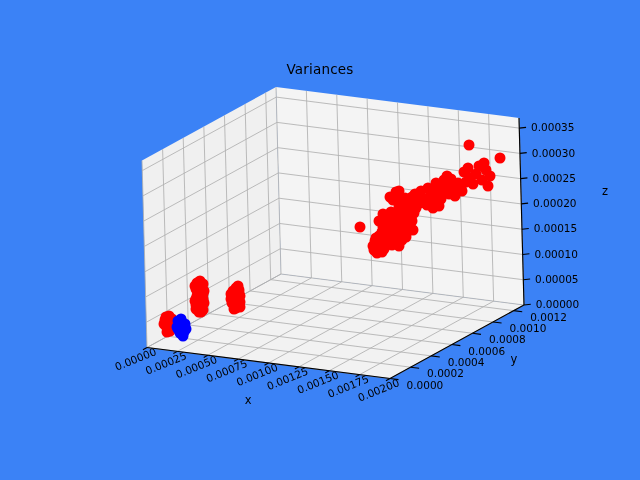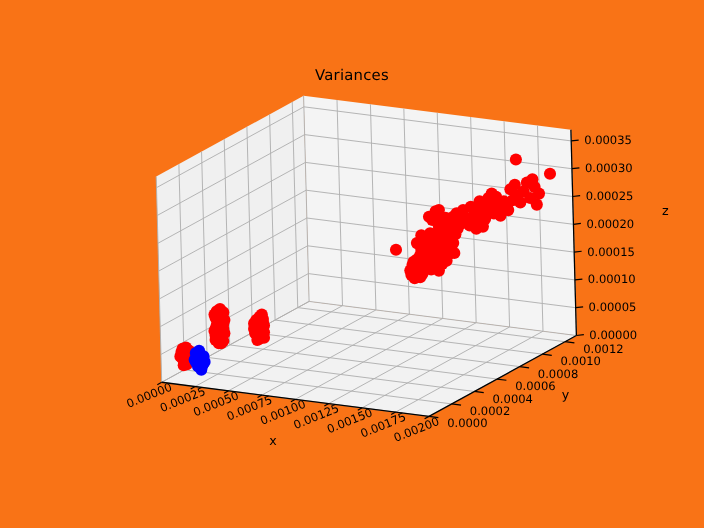--- a/index.html
+++ b/index.html
@@ -1,18 +1,18 @@
 <!DOCTYPE html>
 <html><head>
 <meta charset="utf-8">
 <style>
   html,body{margin:0;padding:0;}
   body{width:640px;height:480px;background:#ffffff;
        font-family:"DejaVu Sans","Liberation Sans",sans-serif;overflow:hidden;}
-  #figure{position:relative;width:640px;height:480px;background:#f97316;}
+  #figure{position:relative;width:640px;height:480px;background:#3b82f6;}
 
   #plot-title{
     position:absolute;left:0;top:61px;width:640px;text-align:center;
     font-size:13.5px;color:#000;letter-spacing:.2px;
   }
 
   svg.layer{position:absolute;left:0;top:0;width:640px;height:480px;overflow:visible;}
 
   .tick-label{font-size:10.5px;fill:#000;font-family:"DejaVu Sans","Liberation Sans",sans-serif;}
   .axis-name{font-size:11.5px;fill:#000;font-family:"DejaVu Sans","Liberation Sans",sans-serif;}

